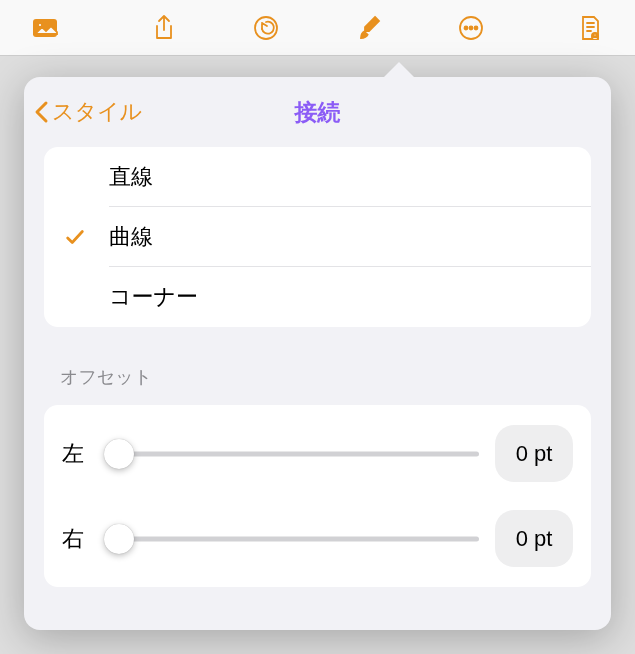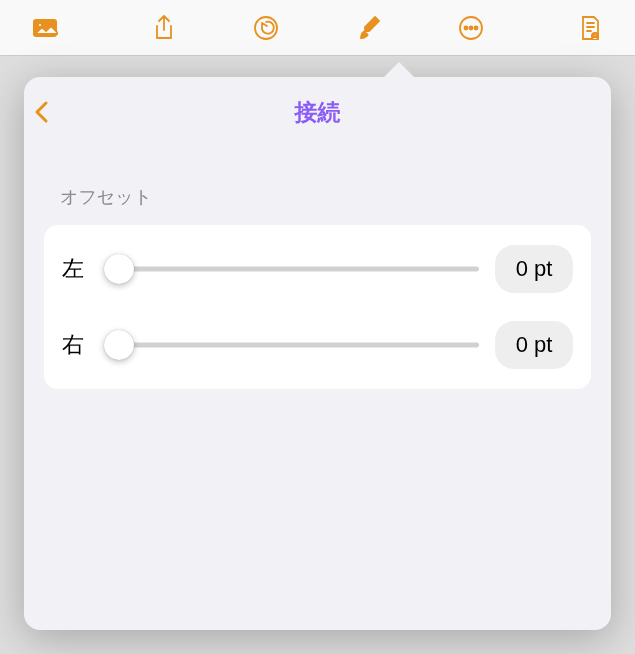--- a/index.html
+++ b/index.html
@@ -220,21 +220,21 @@
       width: 30px;
       height: 30px;
       background: #fff;
       border-radius: 50%;
       transform: translate(-6px, -50%);
       box-shadow: 0 2px 6px rgba(0,0,0,0.25), 0 0 1px rgba(0,0,0,0.3);
     }
 
     .slider-value {
       width: 78px;
-      height: 48px;
+      height: 57px;
       background: #eeeeef;
       border-radius: 19px;
       display: flex;
       align-items: center;
       justify-content: center;
       font-size: 22px;
       color: #000;
       flex-shrink: 0;
     }
   </style>
@@ -290,24 +290,43 @@
 <div class="content-bg"></div>
 
 <div class="popover-arrow"></div>
 
 <div class="popover">
   <div class="popover-header">
     <div class="back-btn">
       <svg viewBox="0 0 20 26">
         <path d="M14 4 L5 13 L14 22"></path>
       </svg>
+      <span>スタイル</span>
     </div>
     <div class="popover-title">接続</div>
   </div>
 
+  <div class="options-card">
+    <div class="option-row">
+      <div class="checkmark"></div>
+      <div class="option-label">直線</div>
+    </div>
+    <div class="option-row">
+      <div class="checkmark">
+        <svg viewBox="0 0 24 24">
+          <path d="M4 13 L9 18 L20 6"></path>
+        </svg>
+      </div>
+      <div class="option-label">曲線</div>
+    </div>
+    <div class="option-row">
+      <div class="checkmark"></div>
+      <div class="option-label">コーナー</div>
+    </div>
+  </div>
 
   <div class="section-label">オフセット</div>
 
   <div class="slider-card">
     <div class="slider-row">
       <div class="slider-label">左</div>
       <div class="slider">
         <div class="slider-track"></div>
         <div class="slider-thumb"></div>
       </div>

